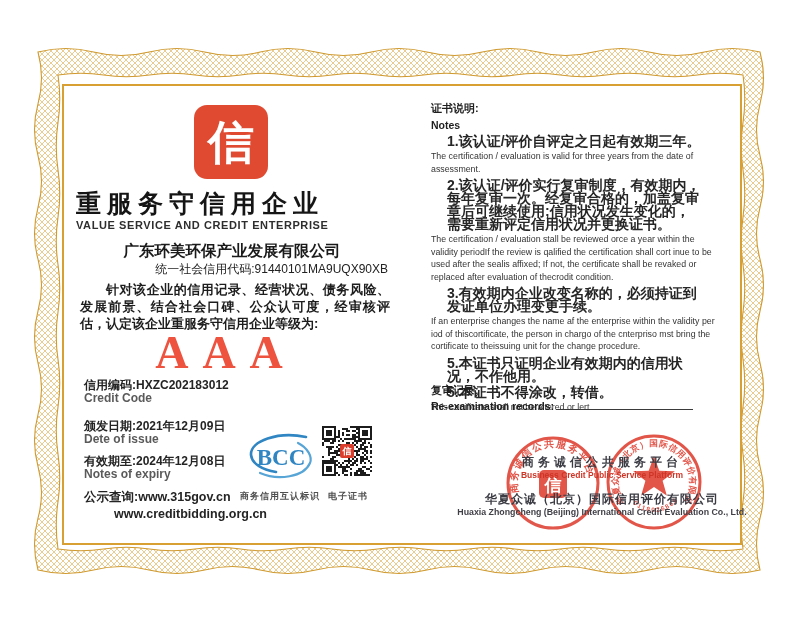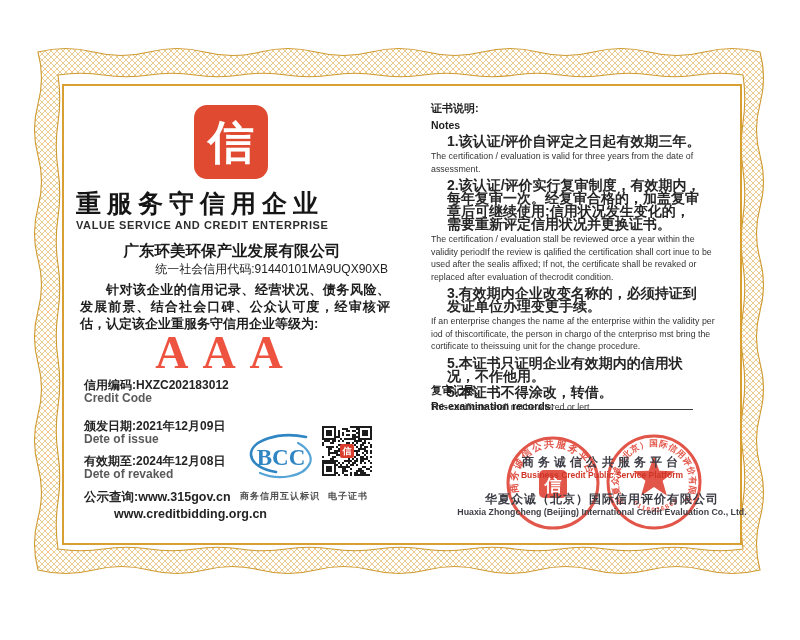--- a/index.html
+++ b/index.html
@@ -70,21 +70,21 @@
 <div class="abs company">广东环美环保产业发展有限公司</div>
 <div class="abs uscc">统一社会信用代码:91440101MA9UQX90XB</div>
 <div class="abs statement">针对该企业的信用记录、经营状况、债务风险、发展前景、结合社会口碑、公众认可度，经审核评估，认定该企业重服务守信用企业等级为:</div>
 <div class="abs rating">AAA</div>
 
 <div class="abs fld" style="top:377px">信用编码:HXZC202183012</div>
 <div class="abs fld-sub" style="top:391px">Credit Code</div>
 <div class="abs fld" style="top:418px">颁发日期:2021年12月09日</div>
 <div class="abs fld-sub" style="top:432px">Dete of issue</div>
 <div class="abs fld" style="top:453px">有效期至:2024年12月08日</div>
-<div class="abs fld-sub" style="top:467px">Dete of revaked</div>
+<div class="abs fld-sub" style="top:467px">Notes of expiry</div>
 <div class="abs q1">公示查询:www.315gov.cn</div>
 <div class="abs q2">www.creditbidding.org.cn</div>
 
 <svg id="bcc-svg" class="abs" viewBox="0 0 72 50">
   <path d="M62 6 C34 0 6 10 7 24 C8 33 19 39 32 41" fill="none" stroke="#2f86c3" stroke-width="2.6" stroke-linecap="round"></path>
   <path d="M16 42 C34 50 60 46 66 32 C68.5 26 64 17 54 12" fill="none" stroke="#57a5d6" stroke-width="2.2" stroke-linecap="round"></path>
   <text x="37" y="34" text-anchor="middle" font-size="23" font-weight="bold" fill="#2f86c3" font-family="Liberation Serif, DejaVu Serif, serif">BCC</text>
 </svg>
 <div class="abs bcc-label">商务信用互认标识</div>
 

